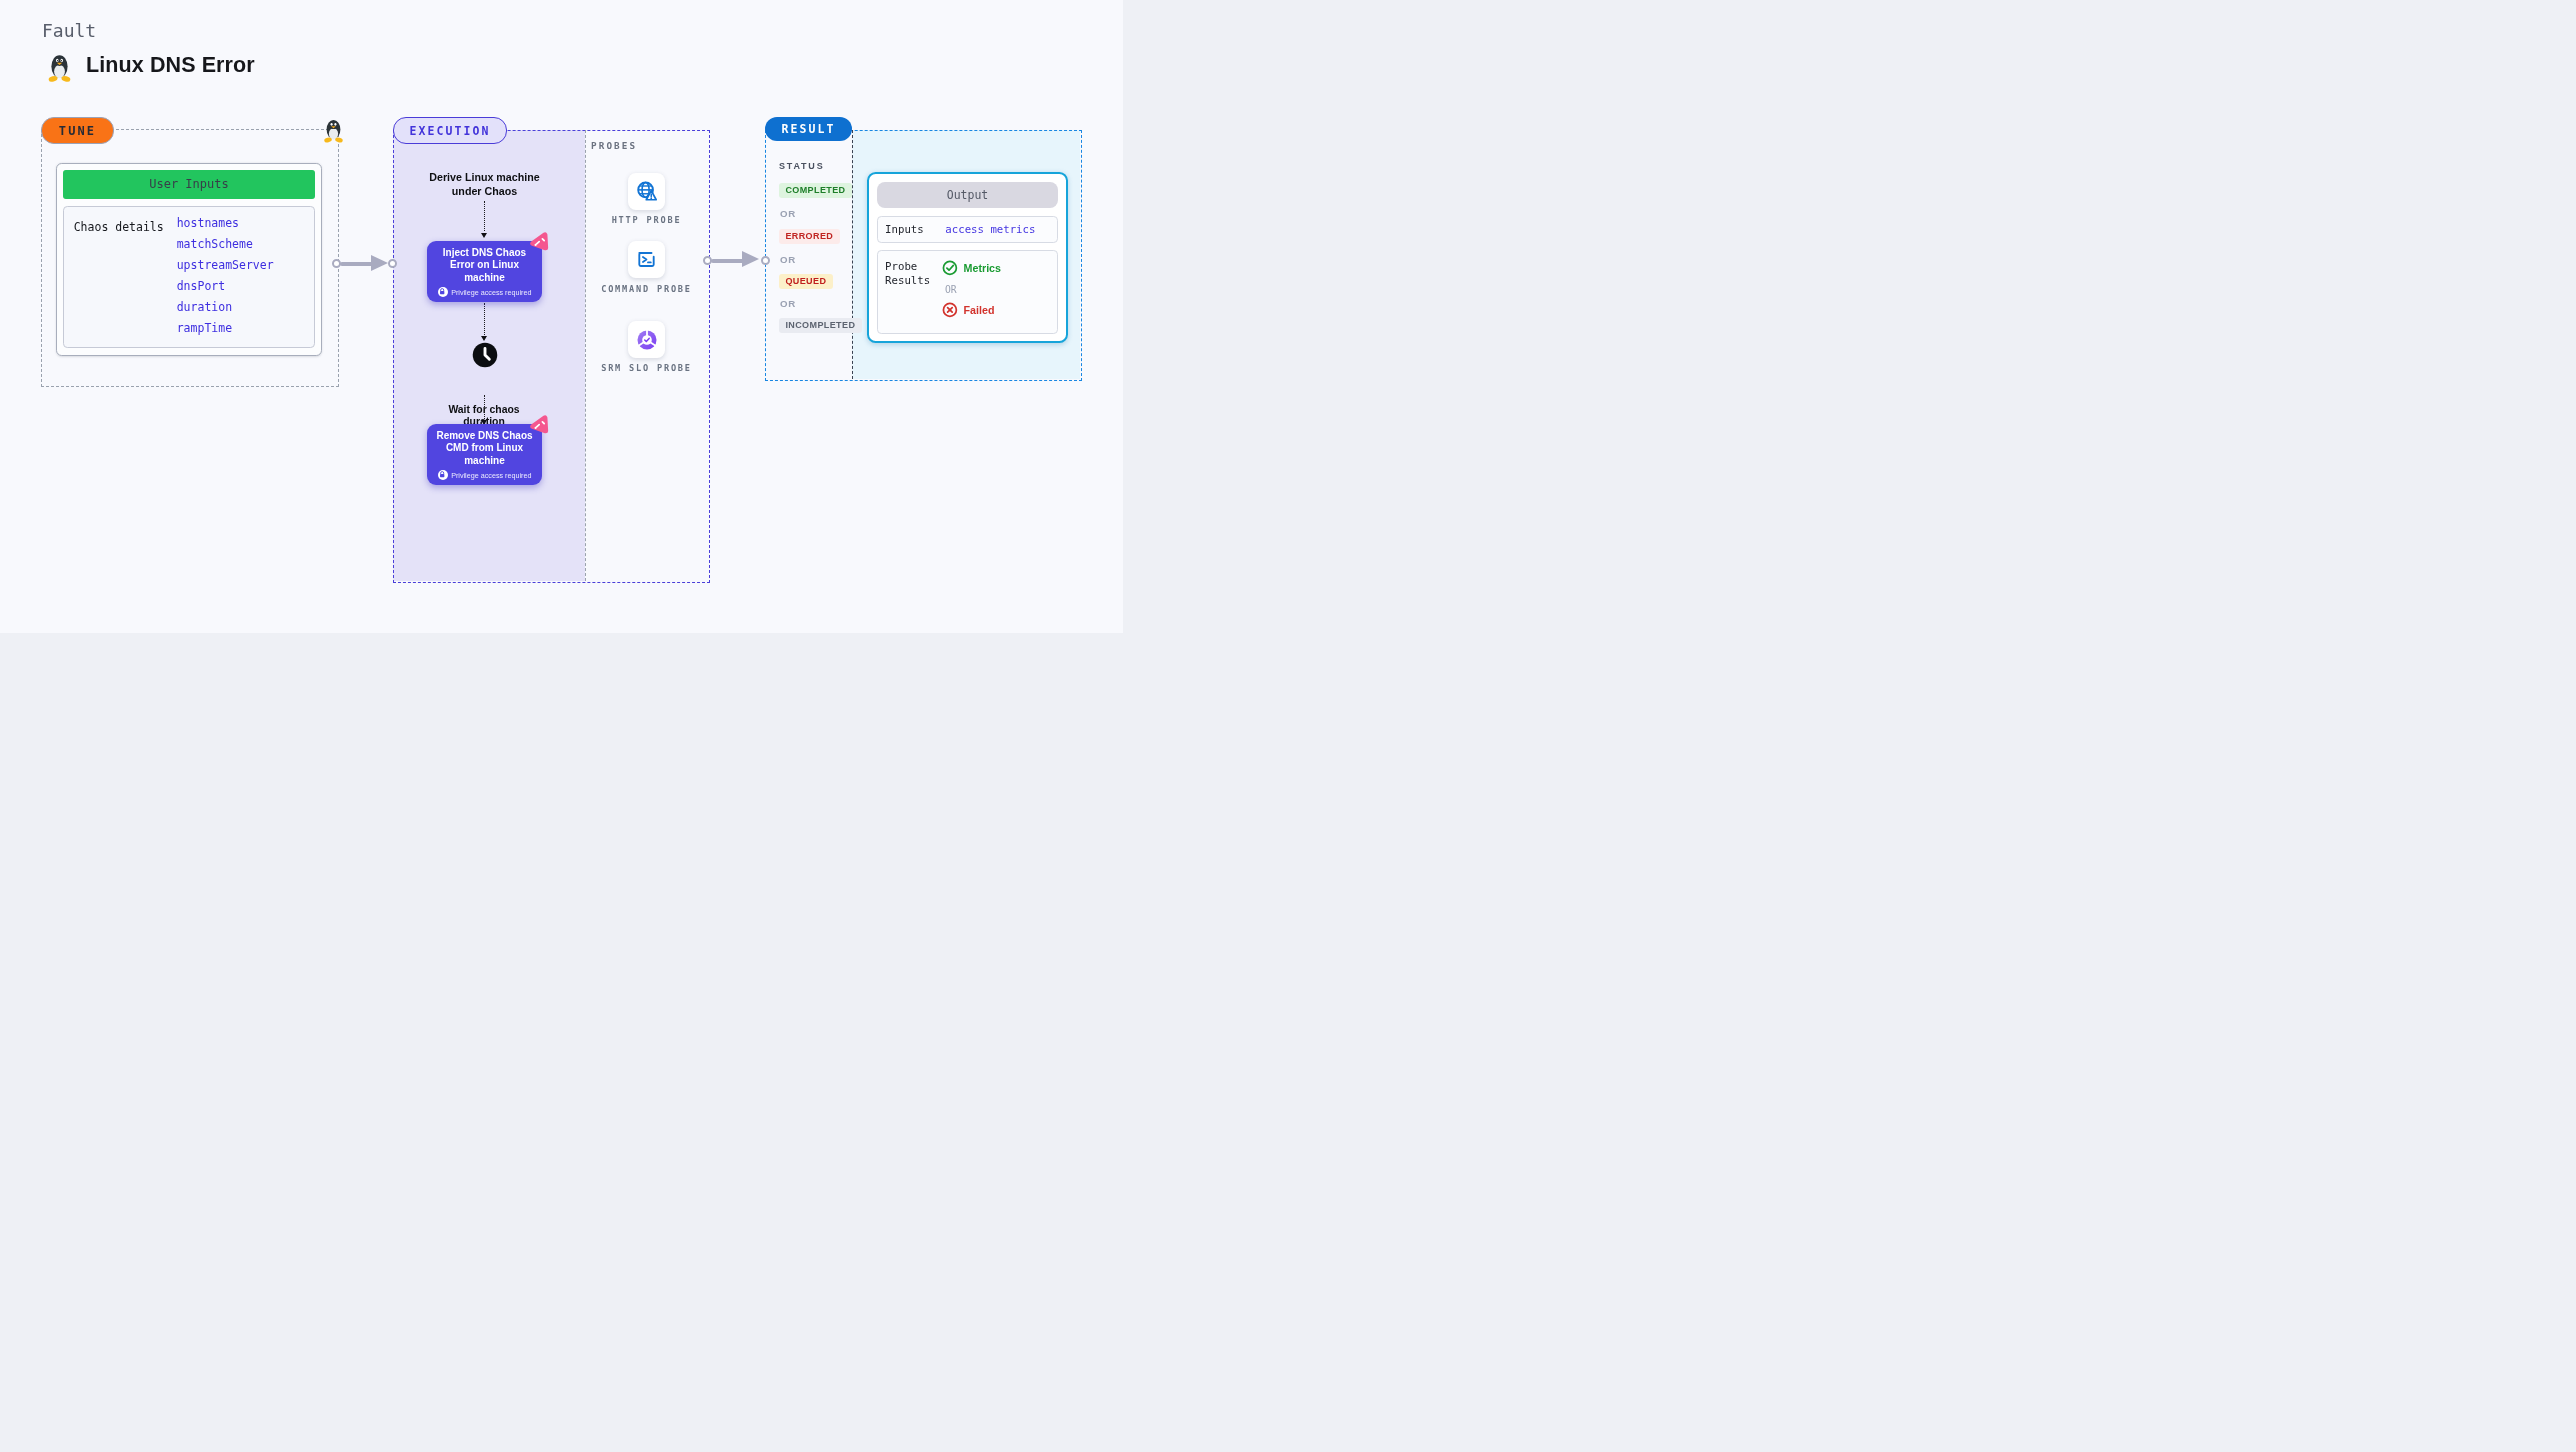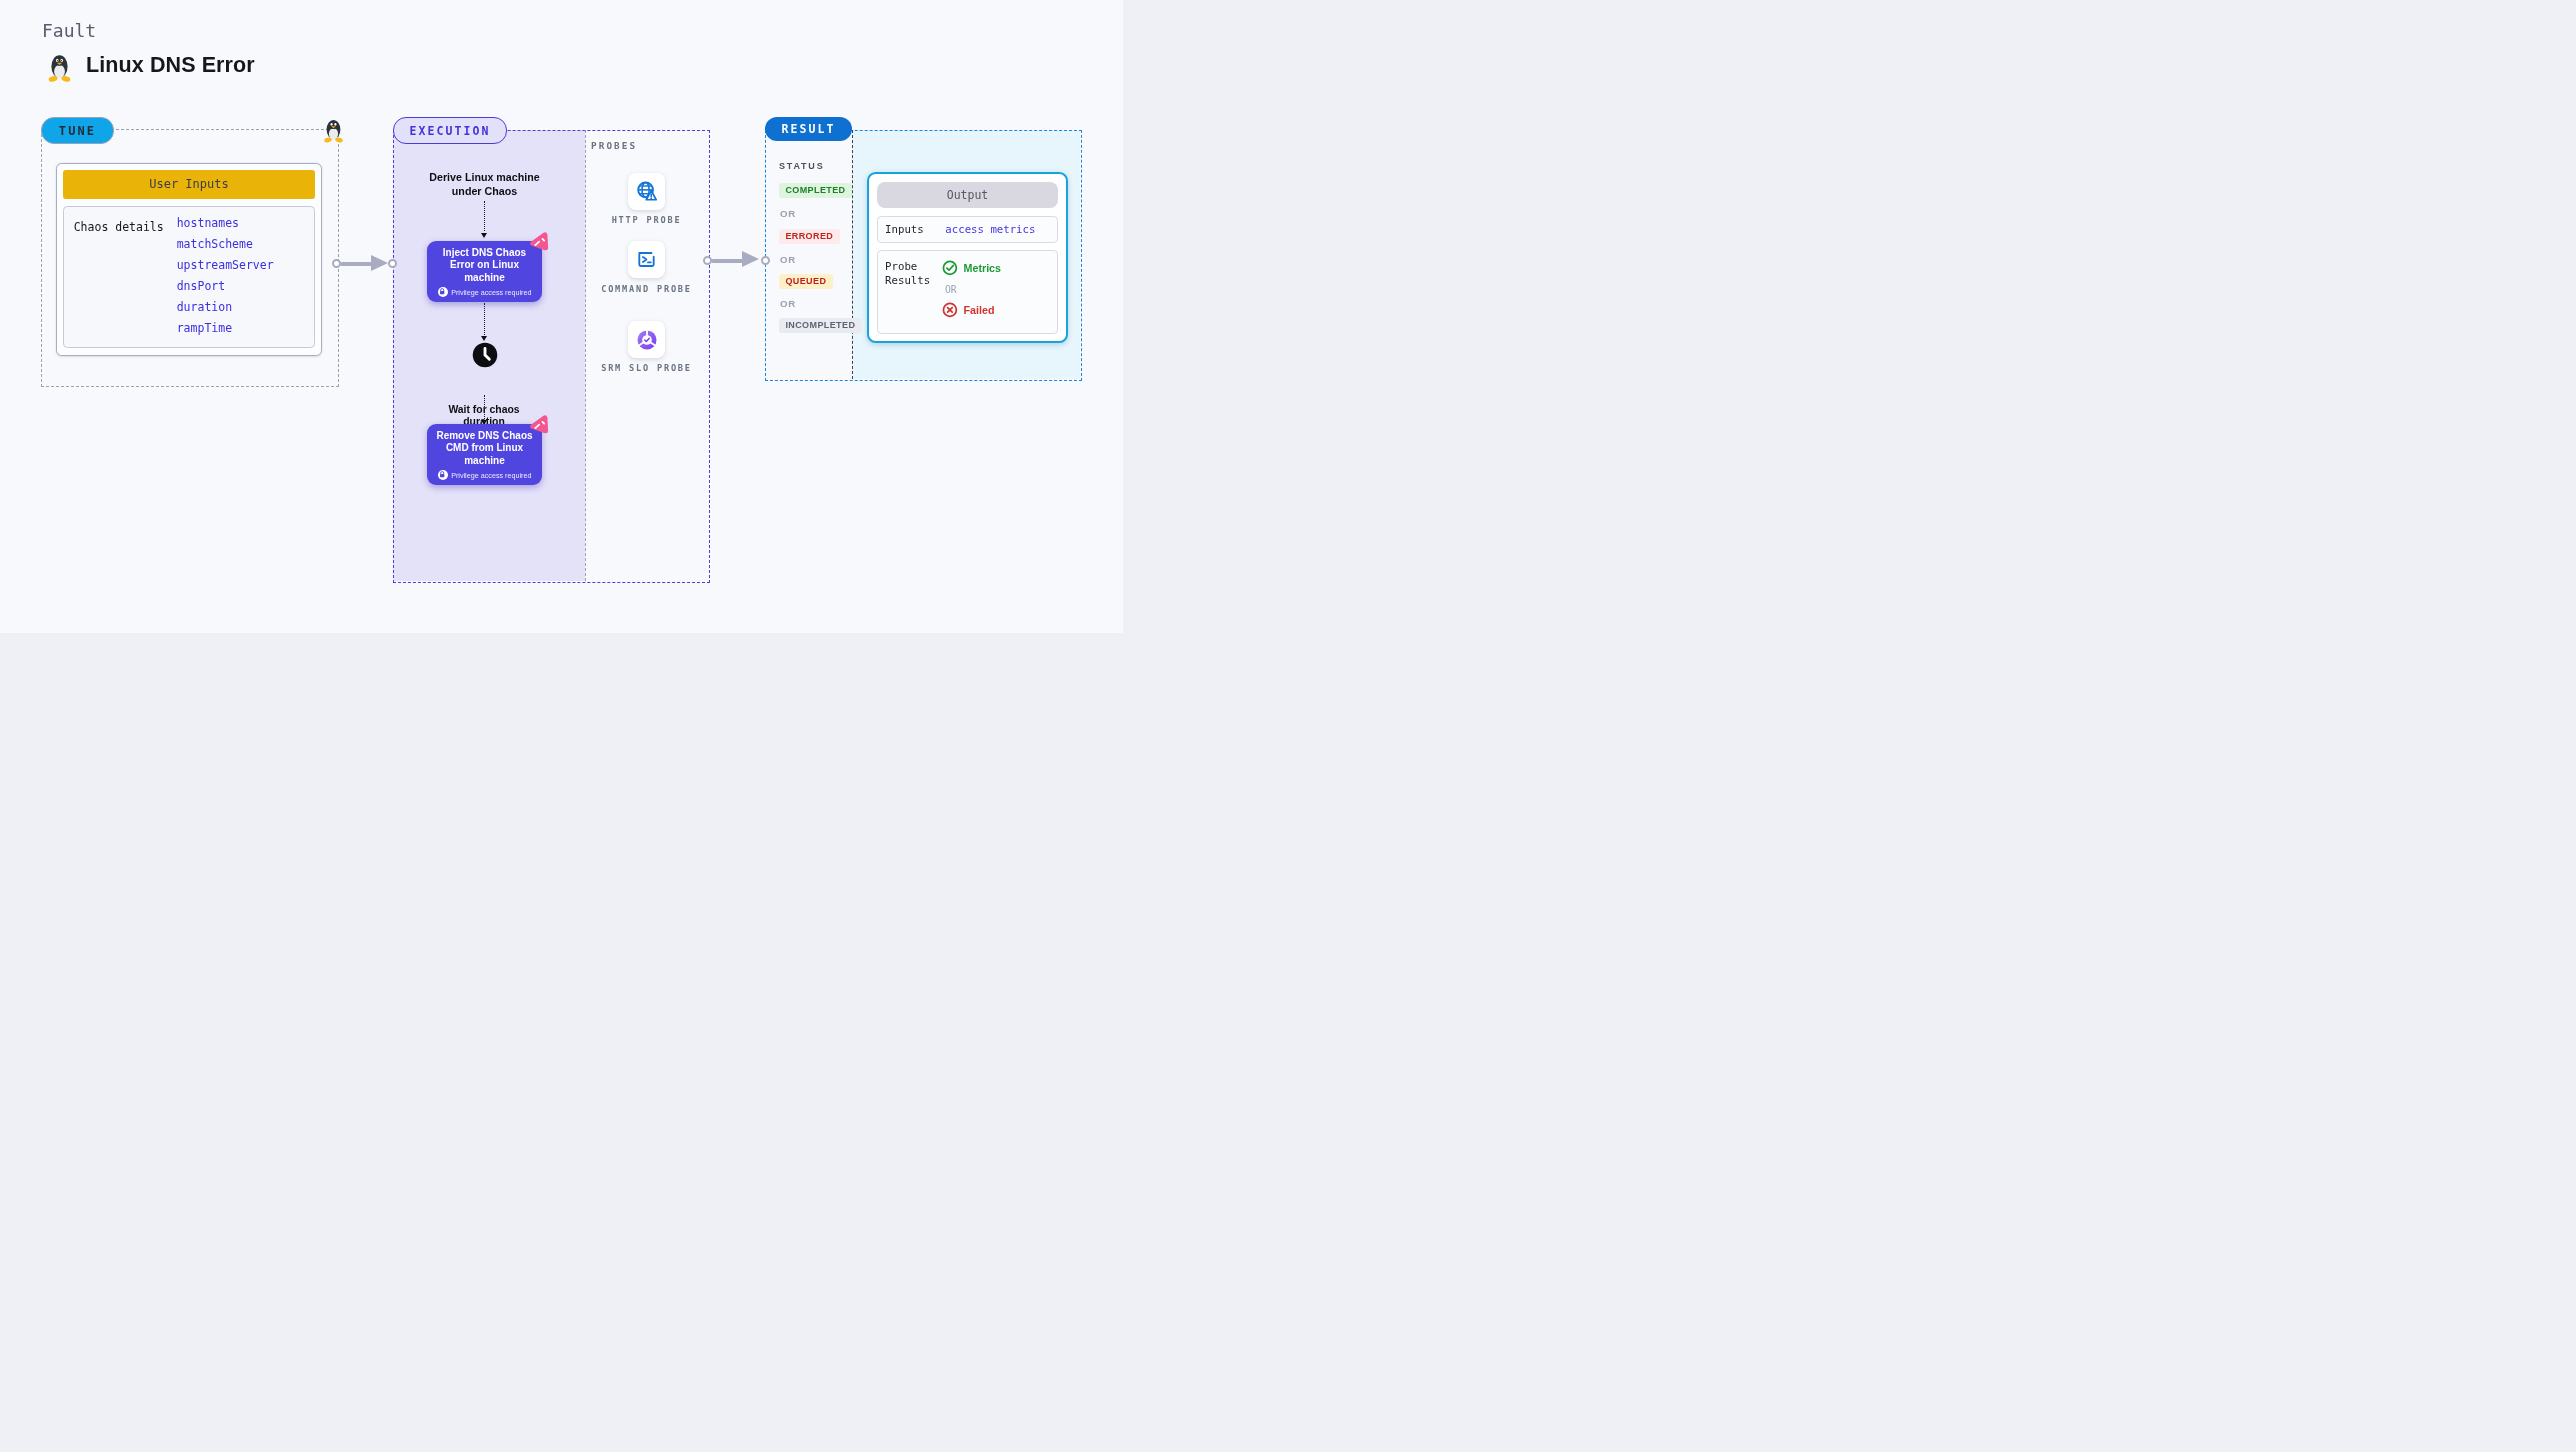--- a/index.html
+++ b/index.html
@@ -8,40 +8,40 @@
   .mono{font-family:"DejaVu Sans Mono",monospace;}
   .abs{position:absolute;}
 
   
   .fault-eyebrow{left:42px;top:20px;font-size:18px;color:#585e6b;font-weight:500;}
   .page-title{left:86px;top:53px;font-size:21.5px;font-weight:bold;color:#16171b;letter-spacing:0.1px;}
 
   
   .pill{display:flex;align-items:center;justify-content:center;border-radius:13px;
         font-weight:bold;letter-spacing:2.1px;z-index:5;}
-  .pill-tune{left:41px;top:117px;width:71px;height:25px;background:#0ea5e9;
+  .pill-tune{left:41px;top:117px;width:71px;height:25px;background:#f97316;
              border:1.4px solid #9aa2b8;color:#262b36;font-size:12px;}
   .pill-exec{left:393px;top:117px;width:112px;height:25px;background:#e3e1fa;
              border:1.8px solid #4a3cd8;color:#4334da;font-size:11.5px;}
   .pill-result{left:765px;top:117px;width:87px;height:24px;background:#0e70d0;
                border:none;color:#ffffff;font-size:11.5px;}
 
   
   .tune-box{left:41px;top:129px;width:296px;height:256px;border:1.4px dashed #9aa2ae;}
   .exec-box{left:393px;top:130px;width:315px;height:451px;border:1.4px dashed #4a3fd9;}
   .exec-fill{left:393px;top:130px;width:192px;height:451px;background:#e4e2f8;}
   .probes-divider{left:585px;top:130px;width:0;height:451px;border-left:1.4px dashed #9aa2ad;}
   .result-box{left:765px;top:130px;width:315px;height:249px;border:1.4px dashed #1886e2;}
   .result-cyan{left:852px;top:130px;width:228px;height:249px;background:#e7f5fc;}
   .result-divider{left:852px;top:130px;width:0;height:249px;border-left:1.4px dashed #3a4150;}
 
   
   .ui-card{left:56px;top:163px;width:266px;height:193px;background:#fcfdfe;border:1.4px solid #a8aebc;
            border-radius:5.7px;box-sizing:border-box;padding:5.7px;box-shadow:0 0.7px 2.1px rgba(40,45,60,.15);}
-  .ui-header{height:29px;background:#eab308;border-radius:2.9px;display:flex;align-items:center;
+  .ui-header{height:29px;background:#22c55e;border-radius:2.9px;display:flex;align-items:center;
              justify-content:center;font-size:12px;color:#383d49;}
   .ui-inner{margin-top:7.2px;height:140px;background:#f6f8fc;border:0.7px solid #c6cad6;border-radius:4.3px;
             position:relative;}
   .chaos-label{position:absolute;left:10px;top:13px;font-size:11.5px;color:#16181d;}
   .chaos-values{position:absolute;left:113px;top:5.7px;}
   .chaos-values div{font-size:11.5px;line-height:21px;color:#3d2ee0;}
 
   
   .node-dot{width:9.3px;height:9.3px;border-radius:50%;background:#ffffff;border:2.1px solid #a9abc0;
             box-sizing:border-box;z-index:6;}

